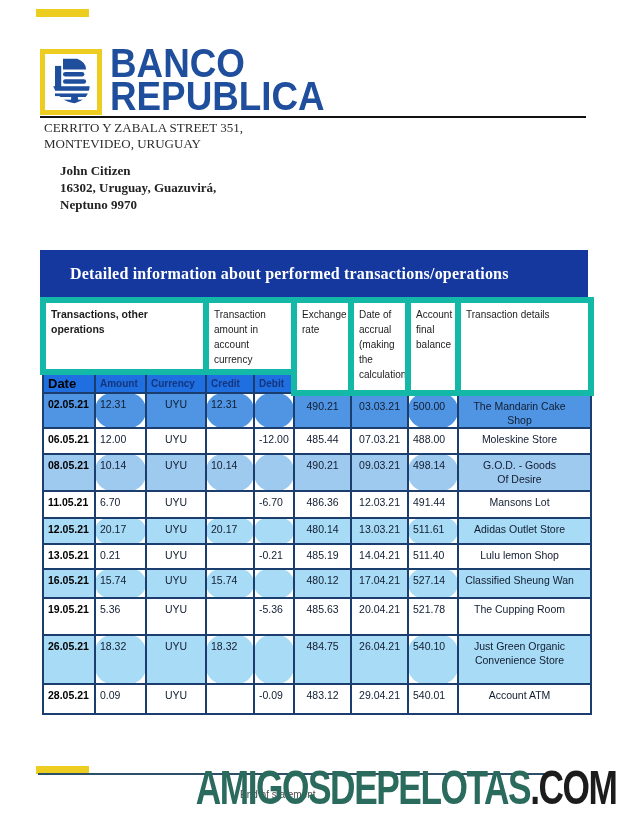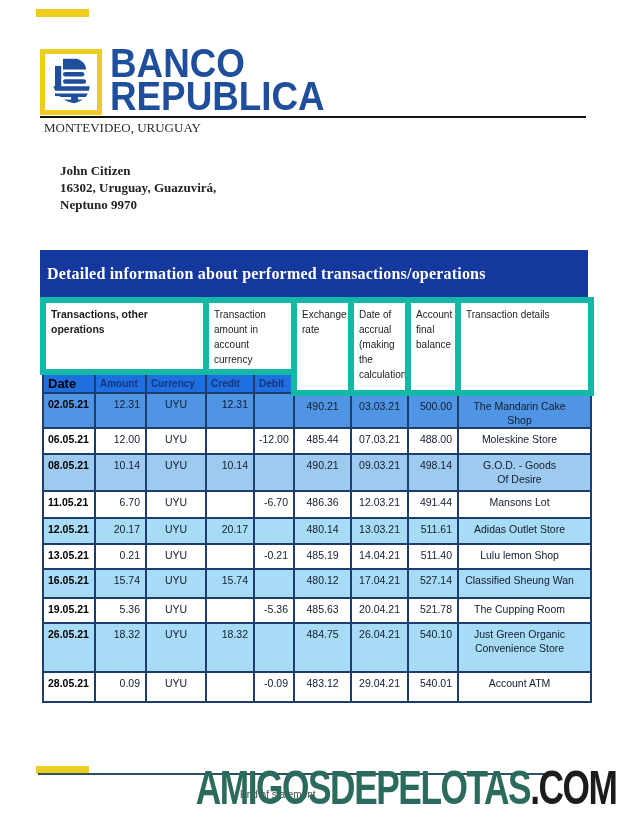--- a/index.html
+++ b/index.html
@@ -28,21 +28,21 @@
                 font-family:"Liberation Serif",serif;font-size:13px;line-height:16px;
                 color:#2b2b2b;}
   .customer-block{position:absolute;left:60px;top:162px;
                   font-family:"Liberation Serif",serif;font-weight:700;
                   font-size:13px;line-height:17px;color:#222;}
 
   
   .banner{position:absolute;left:40px;top:250px;width:548px;height:47px;
           background:var(--banner-blue,#14389e);box-sizing:border-box;}
   .banner-title{font-family:"Liberation Serif",serif;font-weight:700;color:#fff;
-                font-size:16px;line-height:47px;padding-left:7px;letter-spacing:.2px;
+                font-size:16px;line-height:47px;padding-left:30px;letter-spacing:.2px;
                 white-space:nowrap;}
 
   
   .txn-table{position:absolute;left:40px;top:297px;width:548px;
              border-collapse:collapse;table-layout:fixed;
              font-size:10.5px;color:#101c30;}
   .txn-table th,.txn-table td{box-sizing:border-box;overflow:hidden;}
   .txn-table thead tr.grp th{border:6px solid #14b8a6;background:#fff;color:#1c1c1c;
         font-weight:400;font-size:10px;text-align:left;vertical-align:top;
         padding:4px 4px 2px 5px;line-height:15px;}
@@ -51,21 +51,21 @@
         color:var(--subhead-text,#15357e);font-weight:700;font-size:10px;
         text-align:left;padding:1px 4px;border:2px solid var(--border-navy,#1c3e6e);}
   .txn-table thead tr.sub th.c-date{color:#000;font-size:13px;}
   .txn-table tbody td{border:2px solid var(--border-navy,#1c3e6e);
         vertical-align:top;padding:3px 4px 0 4px;line-height:14px;
         white-space:pre-line;}
   .shade-strong td{background:var(--row-strong,#5095e3);}
   .shade-medium td{background:var(--row-medium,#9fcaef);}
   .shade-light  td{background:var(--row-light,#a8dbf5);}
   .c-date{font-weight:700;color:#000;}
-  .c-amount,.c-credit,.c-debit,.c-balance{text-align:right;padding-right:5px !important;}
+  .c-amount,.c-credit,.c-debit,.c-balance{text-align:left;padding-right:5px !important;border-radius:17px;}
   .c-currency{text-align:center;}
   .c-rate,.c-accrual{text-align:center;}
   .c-details{text-align:center;padding-right:14px !important;}
 
   
   .footer-line{position:absolute;left:38px;top:773px;width:507px;height:2px;
                background:var(--footer-line,#2d5068);z-index:1;}
   .end-text{position:absolute;left:240px;top:789px;font-size:10px;color:#4d4d4d;z-index:1;}
   .watermark{position:absolute;right:10px;top:763px;z-index:2;
              font-weight:700;font-size:49px;line-height:1;letter-spacing:-2px;
@@ -96,20 +96,21 @@
   </div>
 
   <div class="bank-name">
     <div>BANCO</div>
     <div>REPUBLICA</div>
   </div>
 
   <div class="header-rule"></div>
 
   <div class="bank-address">
+    <div>CERRITO Y ZABALA STREET 351,</div>
     <div>MONTEVIDEO, URUGUAY</div>
   </div>
 
   <div class="customer-block">
     <div>John Citizen</div>
     <div>16302, Uruguay, Guazuvirá,</div>
     <div>Neptuno 9970</div>
   </div>
 
   <div class="banner">
@@ -218,21 +219,21 @@
           <td class="c-date">16.05.21</td>
           <td class="c-amount">15.74</td>
           <td class="c-currency">UYU</td>
           <td class="c-credit">15.74</td>
           <td class="c-debit"></td>
           <td class="c-rate">480.12</td>
           <td class="c-accrual">17.04.21</td>
           <td class="c-balance">527.14</td>
           <td class="c-details">Classified Sheung Wan</td>
         </tr>
-        <tr style="height: 25px;">
+        <tr style="height: 37px;">
           <td class="c-date">19.05.21</td>
           <td class="c-amount">5.36</td>
           <td class="c-currency">UYU</td>
           <td class="c-credit"></td>
           <td class="c-debit">-5.36</td>
           <td class="c-rate">485.63</td>
           <td class="c-accrual">20.04.21</td>
           <td class="c-balance">521.78</td>
           <td class="c-details">The Cupping Room</td>
         </tr>

